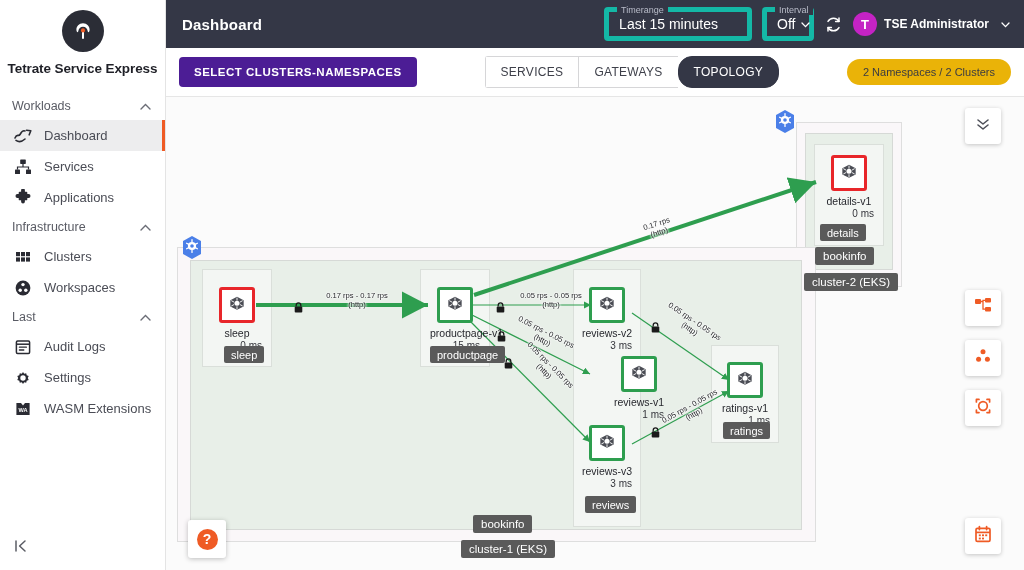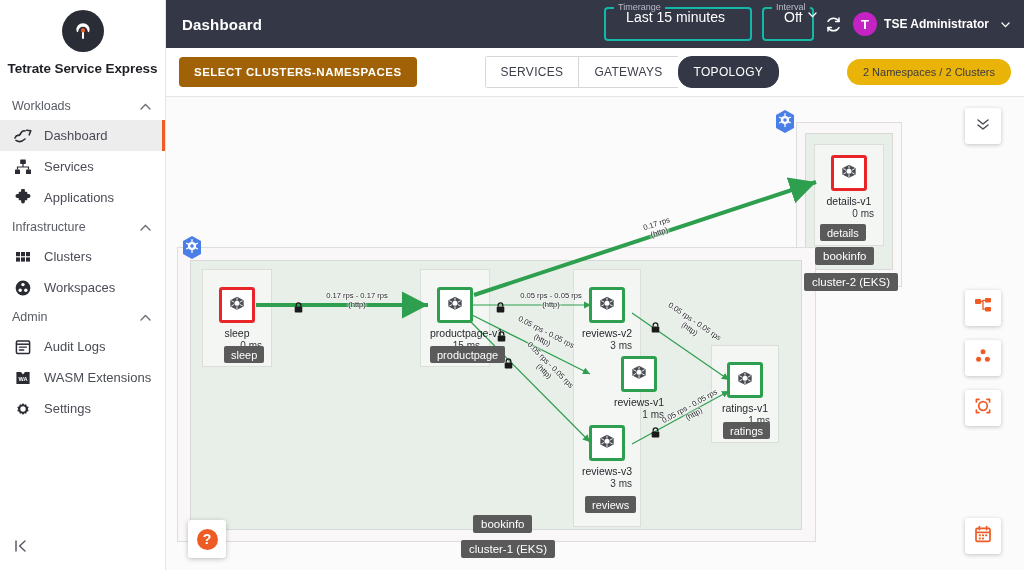--- a/index.html
+++ b/index.html
@@ -63,22 +63,22 @@
   .main { flex: 1; position: relative; height: 570px; }
 
   .topbar {
     height: 48px; background: #343746;
     display: flex; align-items: center;
     padding: 0 14px 0 16px; gap: 10px;
   }
   .page-title { font-size: 15px; color: #ffffff; font-weight: bold; letter-spacing: .2px; }
   .topbar-spacer { flex: 1; }
   .field {
-    position: relative; border: 2px solid #14b8a6; border-radius: 4px;
-    height: 34px; display: flex; align-items: flex-start; padding: 0 20px;
+    position: relative; border: 5px solid #14b8a6; border-radius: 4px;
+    height: 34px; display: flex; align-items: center; padding: 0 10px;
   }
   .field-label {
     position: absolute; top: -7px; left: 8px;
     background: #343746; padding: 0 4px;
     font-size: 9px; color: #b9bcc9;
   }
   .field-value { font-size: 14px; color: #ffffff; white-space: nowrap; }
   .field.timerange { width: 148px; }
   .field.interval { width: 52px; }
   .caret { color: #ffffff; font-size: 10px; margin-left: 5px; }
@@ -91,21 +91,21 @@
     font-size: 13px; font-weight: bold;
   }
   .user-name { font-size: 12px; color: #ffffff; font-weight: bold; }
 
   .subbar {
     height: 49px; background: #ffffff;
     border-bottom: 1px solid #e6e6e6;
     display: flex; align-items: center; padding: 0 13px;
   }
   .select-clusters-btn {
-    background: #a16207; color: #ffffff;
+    background: #4c1d95; color: #ffffff;
     font-size: 11.5px; font-weight: bold; letter-spacing: .5px;
     border: none; border-radius: 4px;
     padding: 9px 15px; cursor: pointer;
   }
   .seg { display: flex; border-radius: 3px; overflow: hidden; margin: 0 auto; }
   .seg-btn {
     font-size: 12px; letter-spacing: .3px;
     padding: 8px 15px; cursor: pointer;
     background: #ffffff; color: #3e404a;
     border: 1px solid #d6d6d8; border-right: none;
@@ -267,55 +267,55 @@
               <circle cx="9" cy="9" r="7.4" fill="#2a2b33"></circle>
               <circle cx="9" cy="5.6" r="1.7" fill="#fff"></circle>
               <circle cx="6.2" cy="11.3" r="1.7" fill="#fff"></circle>
               <circle cx="11.8" cy="11.3" r="1.7" fill="#fff"></circle>
             </svg>
         </span>
         <span>Workspaces</span>
       </div>
 
       <div class="nav-group">
-        <span>Admin</span>
+        <span>Last</span>
         <span class="chev">
           <svg width="11" height="7" viewBox="0 0 11 7">
               <path d="M1 6L5.5 1.5L10 6" stroke="#6b6d76" stroke-width="1.4" fill="none" stroke-linecap="round"></path>
             </svg>
         </span>
       </div>
       <div class="nav-item">
         <span class="nav-icon">
           <svg width="18" height="18" viewBox="0 0 18 18">
               <rect x="2.4" y="3" width="13.2" height="12.4" rx="1.2" stroke="#2a2b33" stroke-width="1.5" fill="none"></rect>
               <path d="M2.4 6.2h13.2" stroke="#2a2b33" stroke-width="1.5"></path>
               <path d="M5.4 9.2h7M5.4 12h4.4" stroke="#2a2b33" stroke-width="1.3" stroke-linecap="round"></path>
             </svg>
         </span>
         <span>Audit Logs</span>
       </div>
       <div class="nav-item">
         <span class="nav-icon">
+          <svg width="18" height="18" viewBox="0 0 18 18" fill="#2a2b33">
+              <path d="M9 1.6l1.2 1.7 2-.5.5 2 2 .9-.9 1.9.9 1.9-2 .9-.5 2-2-.5L9 13.6l-1.2-1.7-2 .5-.5-2-2-.9.9-1.9-.9-1.9 2-.9.5-2 2 .5z" transform="translate(0,1.4) scale(1 1)"></path>
+              <circle cx="9" cy="9" r="2.7" fill="#fff"></circle>
+            </svg>
+        </span>
+        <span>Settings</span>
+      </div>
+      <div class="nav-item">
+        <span class="nav-icon">
           <svg width="18" height="18" viewBox="0 0 18 18">
               <path d="M2.4 3h13.2v12H2.4z" fill="#2a2b33"></path>
               <path d="M7 3h4l-2 2.4z" fill="#fff"></path>
               <text x="9" y="12.3" font-size="5.6" font-family="Liberation Sans, sans-serif" font-weight="bold" fill="#fff" text-anchor="middle">WA</text>
             </svg>
         </span>
         <span>WASM Extensions</span>
-      </div>
-      <div class="nav-item">
-        <span class="nav-icon">
-          <svg width="18" height="18" viewBox="0 0 18 18" fill="#2a2b33">
-              <path d="M9 1.6l1.2 1.7 2-.5.5 2 2 .9-.9 1.9.9 1.9-2 .9-.5 2-2-.5L9 13.6l-1.2-1.7-2 .5-.5-2-2-.9.9-1.9-.9-1.9 2-.9.5-2 2 .5z" transform="translate(0,1.4) scale(1 1)"></path>
-              <circle cx="9" cy="9" r="2.7" fill="#fff"></circle>
-            </svg>
-        </span>
-        <span>Settings</span>
       </div>
     </nav>
 
     <div class="collapse-btn">
       <svg width="16" height="14" viewBox="0 0 16 14">
           <path d="M2 2v10" stroke="#5a5c64" stroke-width="1.5" stroke-linecap="round"></path>
           <path d="M11 2L5.6 7 11 12" stroke="#5a5c64" stroke-width="1.5" fill="none" stroke-linecap="round" stroke-linejoin="round"></path>
         </svg>
     </div>
   </aside>

